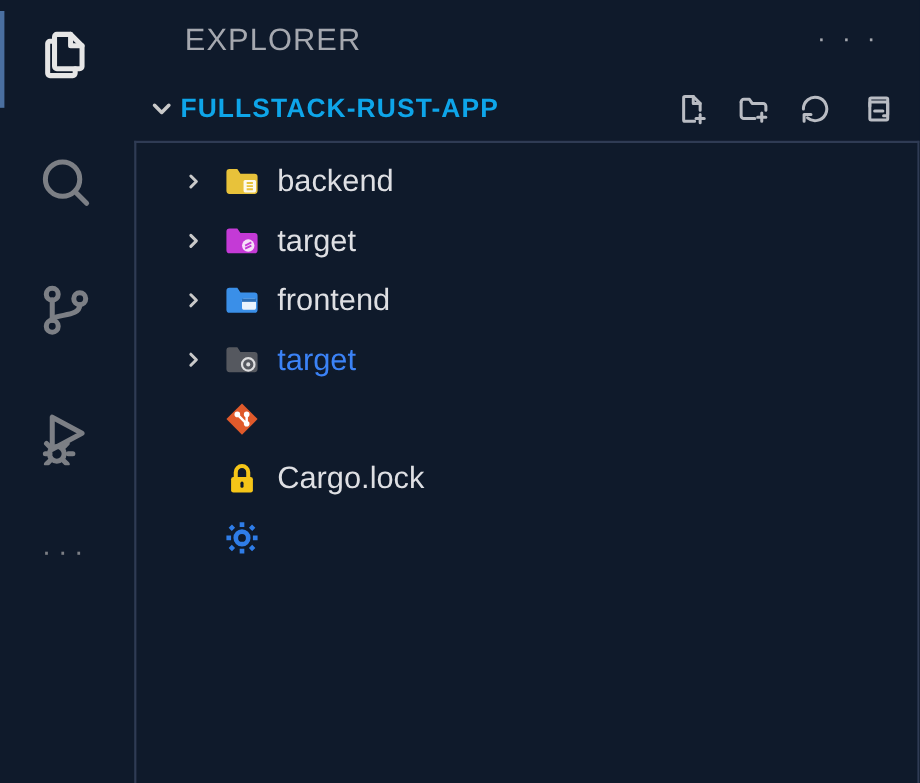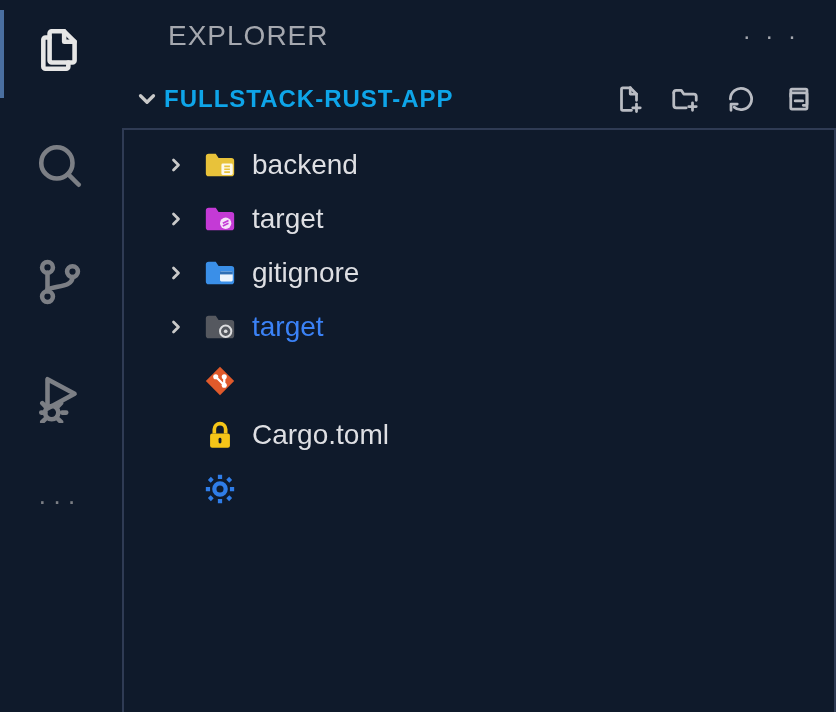--- a/index.html
+++ b/index.html
@@ -225,21 +225,21 @@
             <path d="m9 6 6 6-6 6"></path>
           </svg>
         </span>
       <span class="icon">
         <svg viewBox="0 0 24 24">
             <path fill="#3a8fe8" d="M2 6a2 2 0 0 1 2-2h5l2 3h9a2 2 0 0 1 2 2v9a2 2 0 0 1-2 2H4a2 2 0 0 1-2-2z"></path>
         <rect x="12" y="11" width="9" height="7" rx="1" fill="#fff" opacity="0.9"></rect>
         <rect x="12" y="11" width="9" height="2" fill="#2e6fb5"></rect>
           </svg>
       </span>
-      <span class="label">gitignore</span>
+      <span class="label">frontend</span>
     </div>
 
     <div class="tree-row dim">
       <span class="arrow">
           <svg viewBox="0 0 24 24">
             <path d="m9 6 6 6-6 6"></path>
           </svg>
         </span>
       <span class="icon">
         <svg viewBox="0 0 24 24">
@@ -270,21 +270,21 @@
       <span class="arrow">
           <svg viewBox="0 0 24 24"></svg>
         </span>
       <span class="icon">
         <svg viewBox="0 0 24 24">
           <rect x="5" y="11" width="14" height="10" rx="1.5" fill="#f5c518"></rect>
           <path d="M8 11V8a4 4 0 0 1 8 0v3" fill="none" stroke="#f5c518" stroke-width="2.6"></path>
           <rect x="11" y="14" width="2" height="4" rx="1" fill="#0f1a2b"></rect>
         </svg>
       </span>
-      <span class="label">Cargo.toml</span>
+      <span class="label">Cargo.lock</span>
     </div>
 
     <div class="tree-row file">
       <span class="arrow">
           <svg viewBox="0 0 24 24"></svg>
         </span>
       <span class="icon">
         <svg viewBox="0 0 24 24">
           <circle cx="12" cy="12" r="4" fill="none" stroke="#2f7de8" stroke-width="3"></circle>
           <g stroke="#2f7de8" stroke-width="3">

